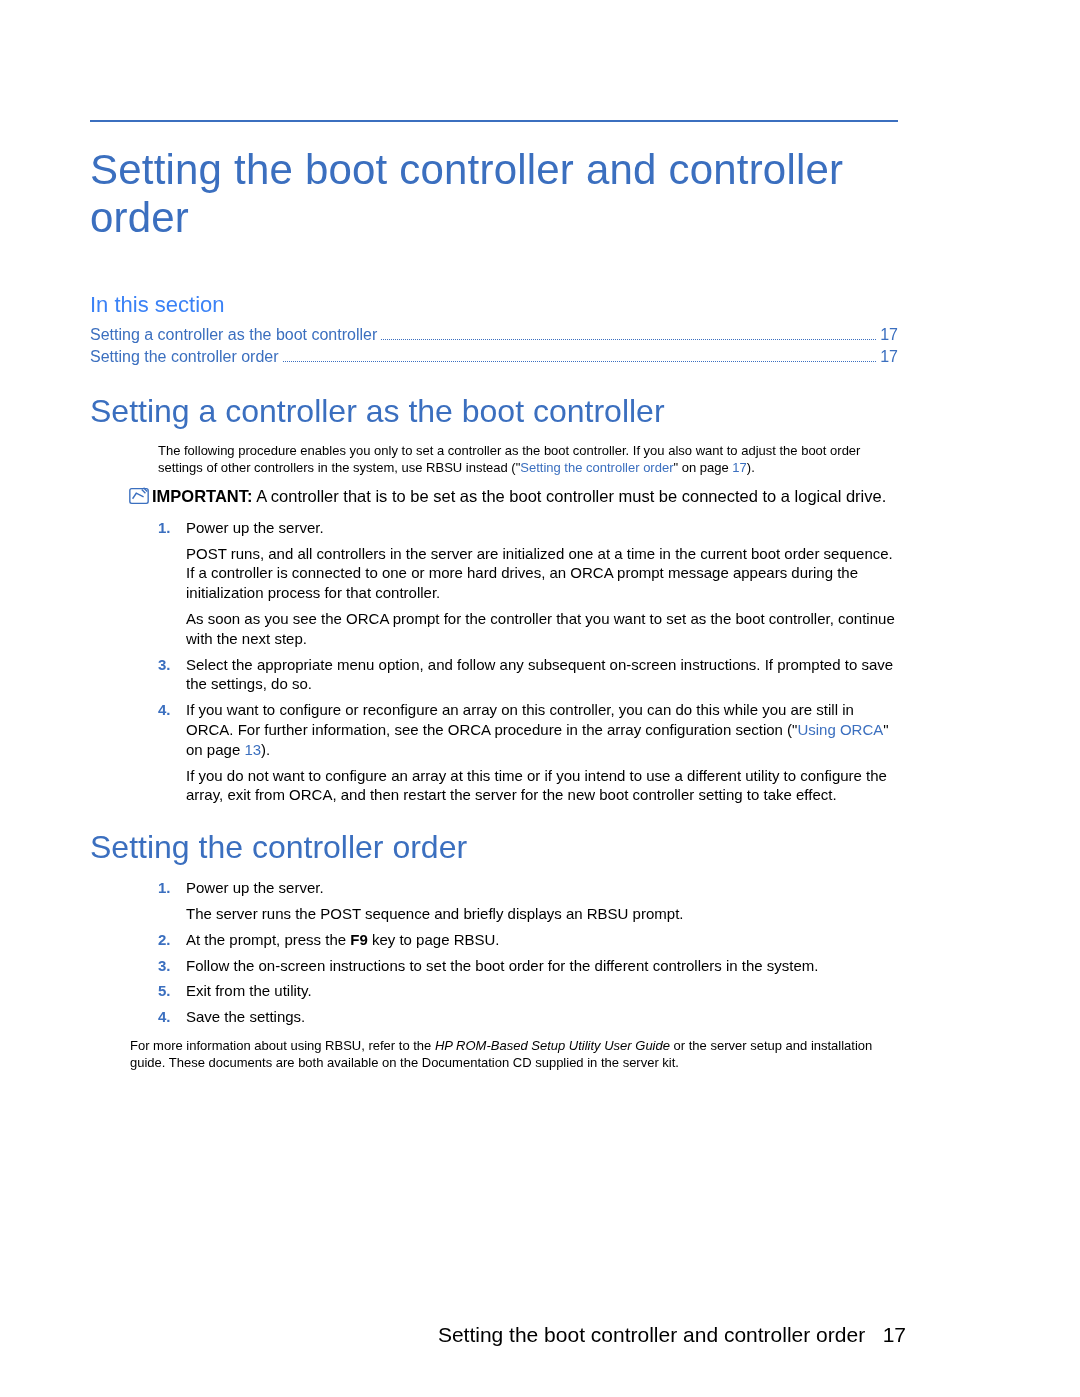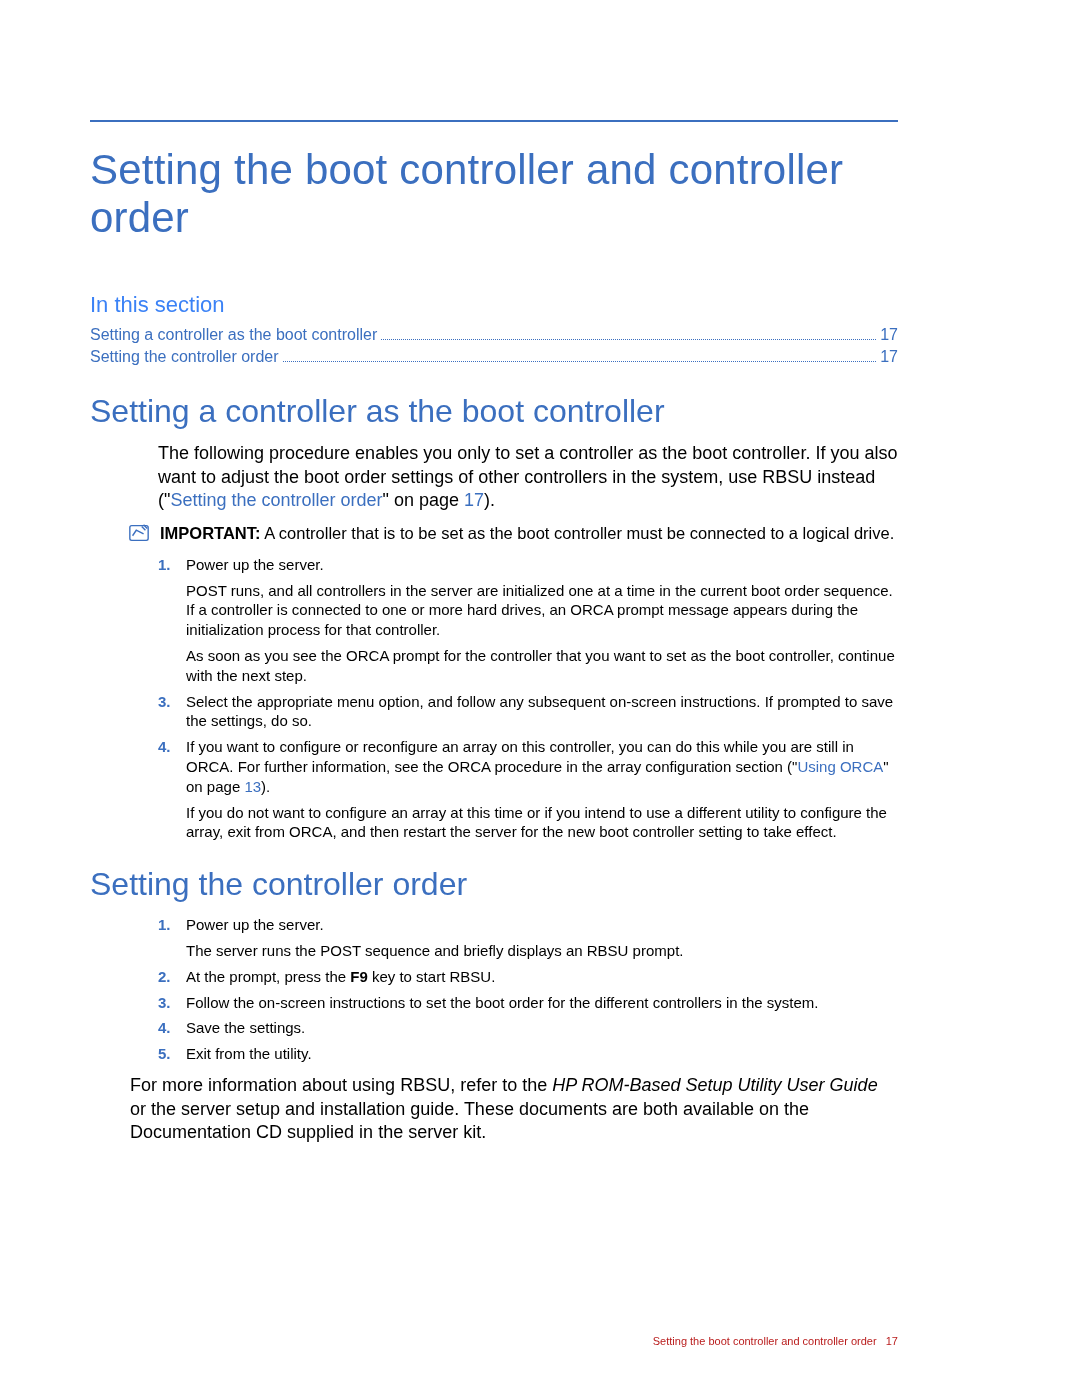--- a/index.html
+++ b/index.html
@@ -51,29 +51,29 @@
   }
   .toc-row .toc-title { flex: 0 0 auto; }
   .toc-row .dots {
     flex: 1 1 auto;
     border-bottom: 1.5px dotted #3b6fbf;
     margin: 0 4px 4px 4px;
     height: 0.9em;
   }
   .toc-row .toc-page { flex: 0 0 auto; }
   .body-text {
-    font-size: 18px;
+    font-size: 13px;
     line-height: 1.32;
     margin: 0 0 10px 0;
   }
   .indent-1 { margin-left: 68px; }
   .note-row {
     display: flex;
     align-items: flex-start;
-    gap: 10px;
+    gap: 2px;
     margin: 10px 0 10px 38px;
     font-size: 16.5px;
     line-height: 1.32;
   }
   .note-icon {
     flex: 0 0 auto;
     width: 22px;
     height: 22px;
     margin-top: -1px;
   }
@@ -98,23 +98,23 @@
     left: 0;
     top: 0;
     font-weight: 700;
     color: #3b6fbf;
   }
   ol.steps p { margin: 6px 0 0 0; }
   .italic { font-style: italic; }
   .footer {
     position: absolute;
     bottom: 50px;
-    right: 90px;
-    font-size: 11px;
-    color: #b91c1c;
+    right: 82px;
+    font-size: 21px;
+    color: #000000;
   }
 </style>
 </head>
 <body>
 
 <div class="page">
   <div class="rule"></div>
 
   <h1 class="title">Setting the boot controller and controller order</h1>
 
@@ -167,30 +167,30 @@
   </ol>
 
   <h2 class="h2">Setting the controller order</h2>
 
   <ol class="steps">
     <li data-num="1">
       <span>Power up the server.</span>
       <p>The server runs the POST sequence and briefly displays an RBSU prompt.</p>
     </li>
     <li data-num="2">
-      <span>At the prompt, press the </span><span class="bold">F9</span><span> key to start RBSU.</span>
+      <span>At the prompt, press the </span><span class="bold">F9</span><span> key to page RBSU.</span>
     </li>
     <li data-num="3">
       <span>Follow the on-screen instructions to set the boot order for the different controllers in the system.</span>
     </li>
+    <li data-num="5">
+      <span>Exit from the utility.</span>
+    </li>
     <li data-num="4">
       <span>Save the settings.</span>
-    </li>
-    <li data-num="5">
-      <span>Exit from the utility.</span>
     </li>
   </ol>
 
   <p class="body-text indent-1" style="margin-top:10px;margin-left:40px;">
     <span>For more information about using RBSU, refer to the </span><span class="italic">HP ROM-Based Setup Utility User Guide</span><span> or the server setup and installation guide. These documents are both available on the Documentation CD supplied in the server kit.</span>
   </p>
 
   <div class="footer">
     <span>Setting the boot controller and controller order</span>&nbsp;&nbsp;&nbsp;<span>17</span>
   </div>

